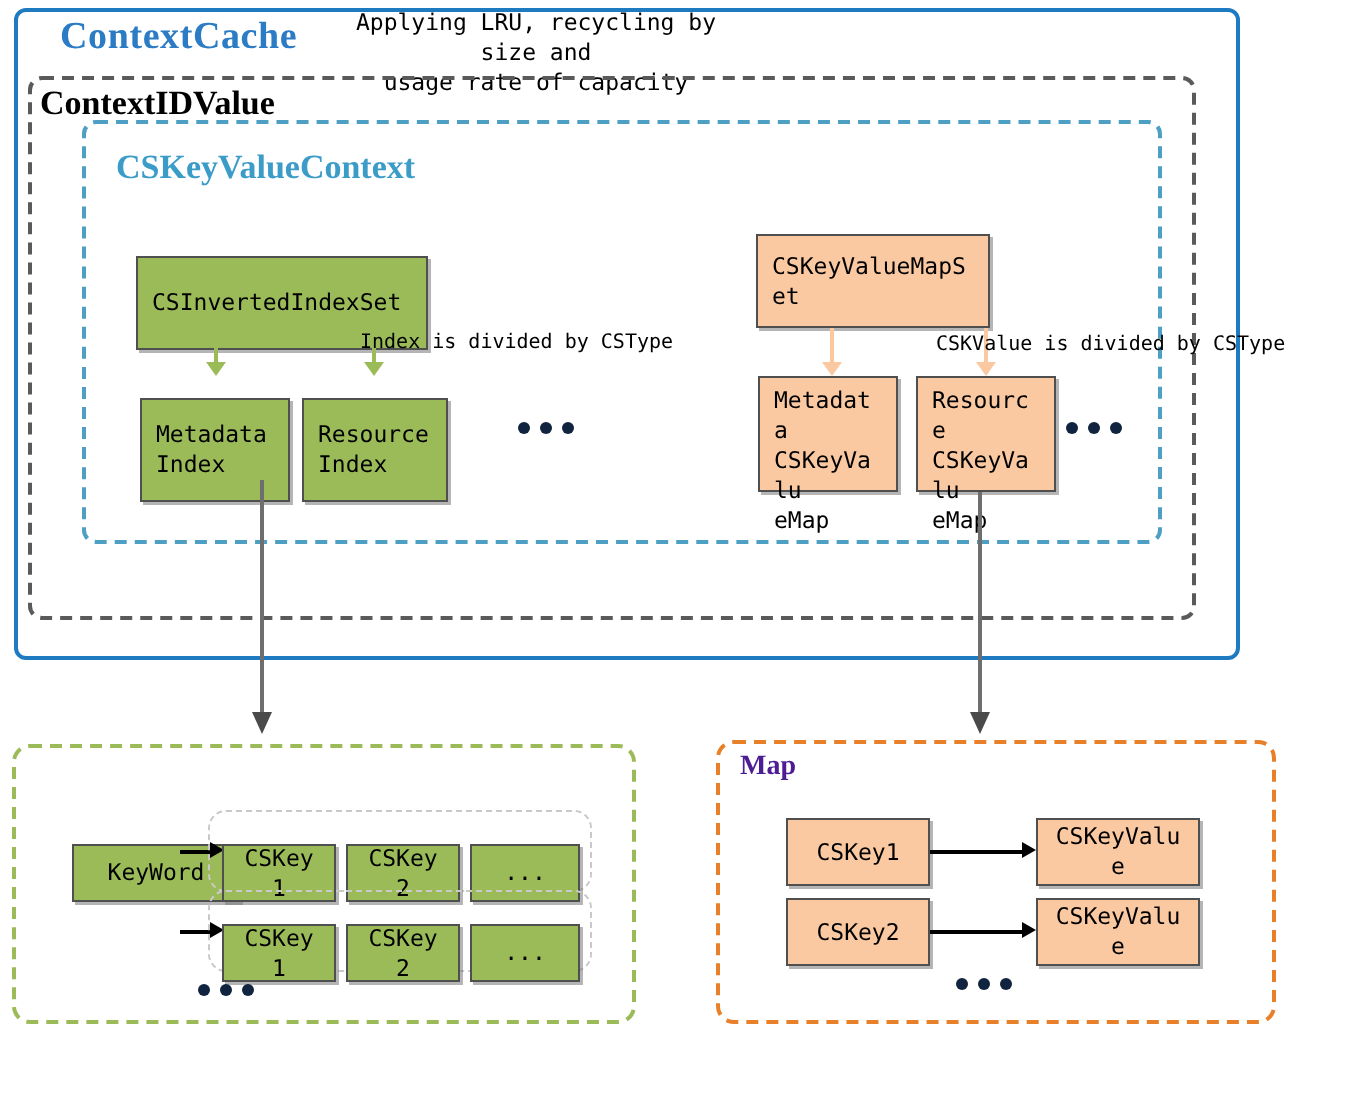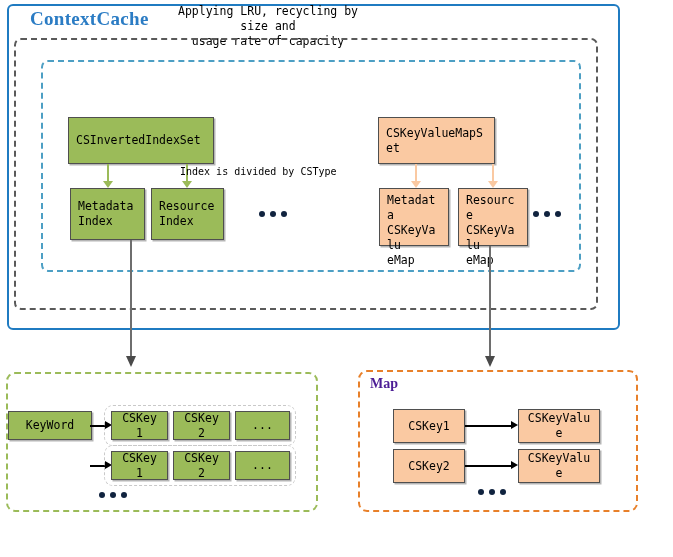--- a/index.html
+++ b/index.html
@@ -97,21 +97,21 @@
     border: 1px solid #4F4F4F;
     display: flex;
     align-items: center;
     font-size: 11.5px;
     line-height: 15px;
     color: #000;
     padding: 4px 7px;
     box-shadow: 1.5px 1.5px 0 rgba(120,120,120,.55);
     word-break: break-all;
   }
-  .node.green { background: #9BBB59; }
+  .node.green { background: #9BBB59; margin-top: 11px; }
   .node.orange { background: #FAC9A2; }
   .node.center { justify-content: center; text-align: center; }
 
   
   .vline { position: absolute; width: 2px; }
   .arrowhead {
     position: absolute;
     width: 0; height: 0;
     border-left: 5px solid transparent;
     border-right: 5px solid transparent;
@@ -194,22 +194,24 @@
 
 <div class="canvas">
 
   <div id="context-cache-box"></div>
   <div id="lru-note">Applying LRU, recycling by size and
 usage rate of capacity</div>
 
   <div id="context-cache-title">ContextCache</div>
 
   <div id="context-id-value-box"></div>
+  <div id="context-id-value-title">ContextIDValue</div>
 
   <div id="cs-kv-context-box"></div>
+  <div id="cs-kv-context-title">CSKeyValueContext</div>
 
   <div class="node green" id="n-inverted-index-set" style="left:68px; top:117px; width:146px; height:47px;">CSInvertedIndexSet</div>
 
   <div class="vline" style="left:107px; top:164px; height:18px; background:#9BBB59;"></div>
   <div class="arrowhead" style="left:103px; top:181px; border-top:7px solid #9BBB59;"></div>
 
   <div class="vline" style="left:186px; top:164px; height:18px; background:#9BBB59;"></div>
   <div class="arrowhead" style="left:182px; top:181px; border-top:7px solid #9BBB59;"></div>
 
   <div class="edge-label" style="left:180px; top:166px;">Index is divided by CSType</div>
@@ -230,41 +232,42 @@
   <div class="arrowhead" style="left:126px; top:356px; border-top:11px solid #4A4A4A;"></div>
 
   <div class="node orange" id="n-kv-map-set" style="left:378px; top:117px; width:117px; height:47px;">CSKeyValueMapSet</div>
 
   <div class="vline" style="left:415px; top:164px; height:18px; background:#FAC9A2;"></div>
   <div class="arrowhead" style="left:411px; top:181px; border-top:7px solid #FAC9A2;"></div>
 
   <div class="vline" style="left:492px; top:164px; height:18px; background:#FAC9A2;"></div>
   <div class="arrowhead" style="left:488px; top:181px; border-top:7px solid #FAC9A2;"></div>
 
+  <div class="edge-label" style="left:468px; top:167px;">CSKValue is divided by CSType</div>
 
   <div class="node orange" id="n-metadata-kvmap" style="left:379px; top:188px; width:70px; height:58px; white-space:pre-line; align-items:flex-start;">Metadata
 CSKeyValu
 eMap</div>
 
   <div class="node orange" id="n-resource-kvmap" style="left:458px; top:188px; width:70px; height:58px; white-space:pre-line; align-items:flex-start;">Resource
 CSKeyValu
 eMap</div>
 
   <div class="ellipsis-dots" style="left:533px; top:211px;">
     <i></i>
       <i></i>
       <i></i>
   </div>
 
   <div class="vline" style="left:489px; top:246px; height:114px; background:#6E6E6E;"></div>
   <div class="arrowhead" style="left:485px; top:356px; border-top:11px solid #4A4A4A;"></div>
 
   <div id="inverted-index-panel"></div>
 
-  <div class="node green center" style="left:8px; top:411px; width:84px; height:29px;">KeyWord</div>
+  <div class="node green center" style="left:36px; top:411px; width:84px; height:29px;">KeyWord</div>
   <div class="hline" style="left:90px; top:425px; width:16px;"></div>
   <div class="arrowhead-right" style="left:105px; top:421px;"></div>
 
   <div class="inner-dash-group" style="left:104px; top:405px; width:192px; height:41px;"></div>
   <div class="node green center" style="left:111px; top:411px; width:57px; height:29px;">CSKey1</div>
   <div class="node green center" style="left:173px; top:411px; width:57px; height:29px;">CSKey2</div>
   <div class="node green center" style="left:235px; top:411px; width:55px; height:29px;">...</div>
 
   <div class="hline" style="left:90px; top:465px; width:16px;"></div>
   <div class="arrowhead-right" style="left:105px; top:461px;"></div>

